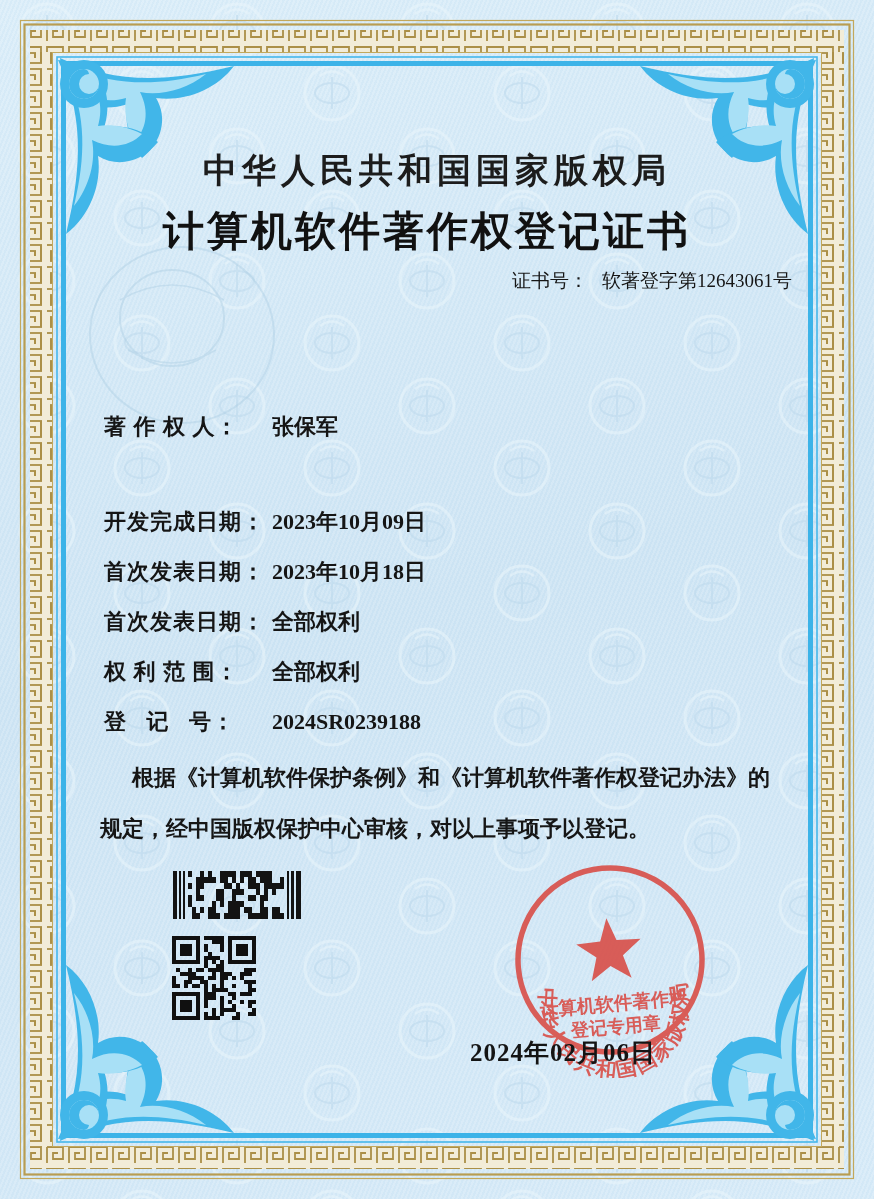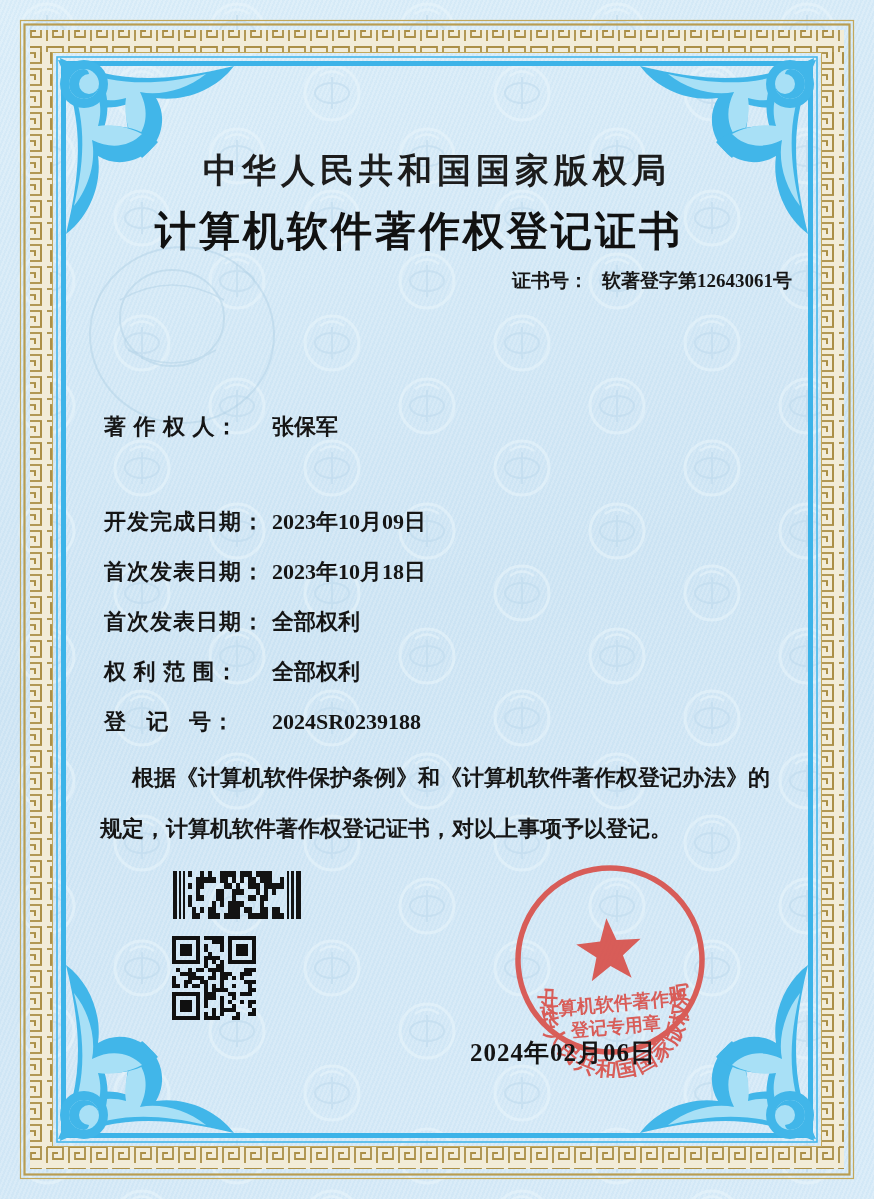--- a/index.html
+++ b/index.html
@@ -10,25 +10,25 @@
       repeating-linear-gradient(112deg, rgba(255,255,255,.10) 0 2px, rgba(163,205,233,.08) 2px 4px),
       linear-gradient(165deg,#dceef9 0%,#cfe5f4 50%,#d8ebf8 100%);
   }
   .bg-layer{position:absolute;left:0;top:0;width:874px;height:1199px;display:block;}
   .abs{position:absolute;}
   .issuer{
     left:0;top:148px;width:874px;text-align:center;
     font-size:34px;font-weight:700;letter-spacing:5px;color:#1c1c1c;
   }
   .cert-title{
-    left:8px;top:204px;width:822px;text-align:center;
+    left:16px;top:204px;width:822px;text-align:center;
     font-size:41px;font-weight:900;letter-spacing:3px;color:#111;
   }
   .cert-no{
-    top:268px;right:82px;font-size:19px;font-weight:700;color:#161616;white-space:nowrap;
+    top:268px;right:82px;font-size:19px;font-weight:400;color:#161616;white-space:nowrap;
   }
   .cert-no .val{margin-left:14px;}
   .field-row{left:104px;width:700px;font-size:22px;line-height:30px;white-space:nowrap;}
   .flabel{display:inline-block;width:168px;white-space:pre;font-weight:700;letter-spacing:1px;vertical-align:top;}
   .fvalue{display:inline-block;font-weight:700;vertical-align:top;}
   .fvalue .vline{display:block;}
   .fvalue .vline:empty{display:none;}
   .statement{left:100px;top:752px;width:700px;font-size:22px;font-weight:700;color:#161616;}
   .statement .sline{white-space:nowrap;line-height:51px;}
   .statement .sline.first{text-indent:32px;}
@@ -134,21 +134,21 @@
   </div>
   <div class="abs field-row" style="top:657px">
     <span class="flabel">权 利 范 围：</span><span class="fvalue"><span class="vline">全部权利</span></span>
   </div>
   <div class="abs field-row" style="top:707px">
     <span class="flabel">登   记   号：</span><span class="fvalue"><span class="vline">2024SR0239188</span></span>
   </div>
 
   <div class="abs statement">
     <div class="sline first">根据《计算机软件保护条例》和《计算机软件著作权登记办法》的</div>
-    <div class="sline">规定，计算机软件著作权登记证书，对以上事项予以登记。</div>
+    <div class="sline">规定，经中国版权保护中心审核，对以上事项予以登记。</div>
   </div>
 
   <div class="abs barcode">
     <svg id="barcodeSvg" viewBox="0 0 128 48" width="128" height="48" shape-rendering="crispEdges">
         <rect x="0" y="0" width="4" height="48" fill="#131313"></rect>
         <rect x="6" y="0" width="2" height="48" fill="#131313"></rect>
         <rect x="10" y="0" width="2" height="48" fill="#131313"></rect>
         <rect x="114" y="0" width="2" height="48" fill="#131313"></rect>
         <rect x="118" y="0" width="3" height="48" fill="#131313"></rect>
         <rect x="123" y="0" width="5" height="48" fill="#131313"></rect>

